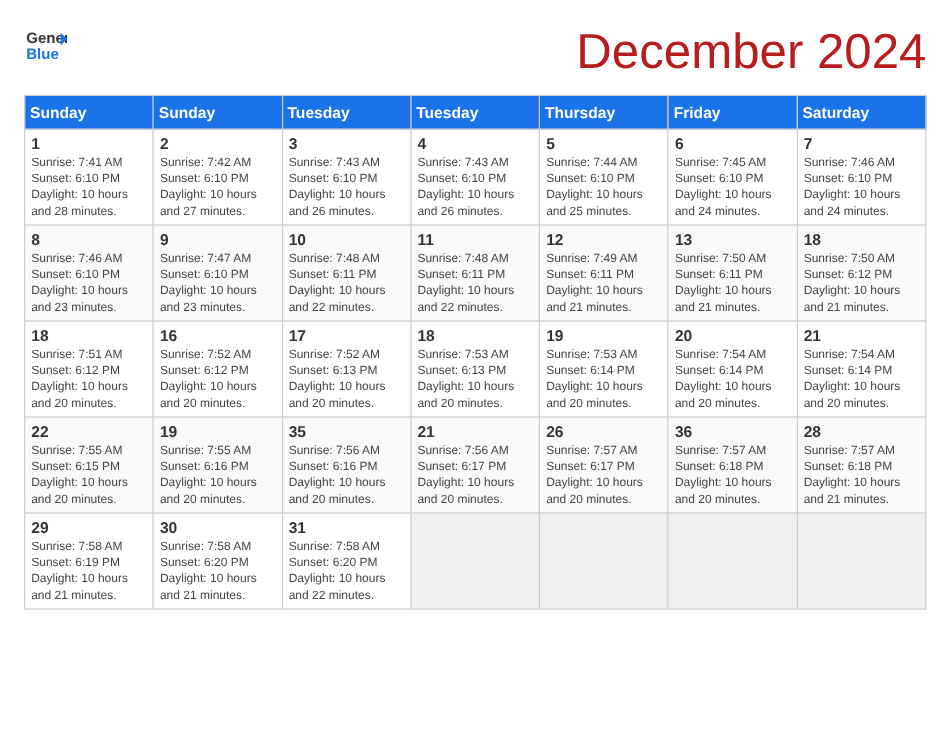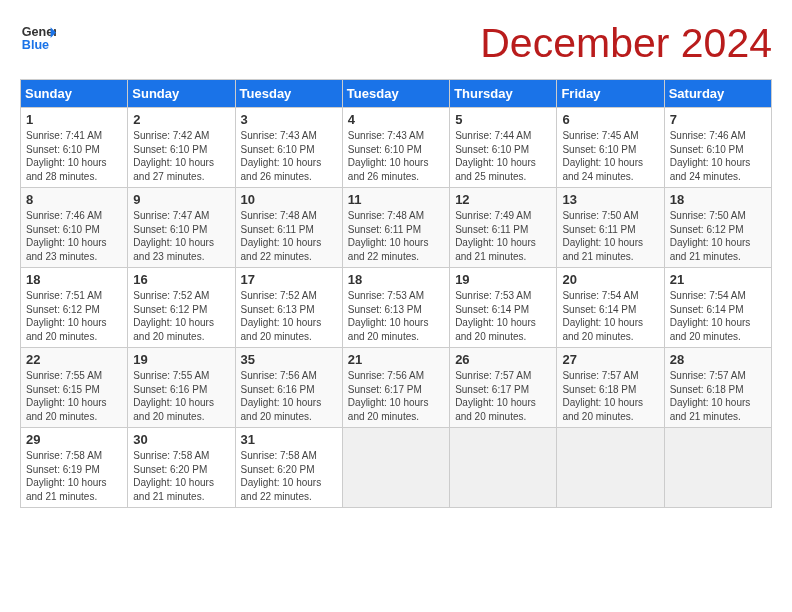--- a/index.html
+++ b/index.html
@@ -214,21 +214,21 @@
       </td>
         <td>
         <span class="day-number">21</span>
         <span class="day-info">Sunrise: 7:56 AM<br>Sunset: 6:17 PM<br>Daylight: 10 hours and 20 minutes.</span>
       </td>
         <td>
         <span class="day-number">26</span>
         <span class="day-info">Sunrise: 7:57 AM<br>Sunset: 6:17 PM<br>Daylight: 10 hours and 20 minutes.</span>
       </td>
         <td>
-        <span class="day-number">27</span>
+        <span class="day-number">36</span>
         <span class="day-info">Sunrise: 7:57 AM<br>Sunset: 6:18 PM<br>Daylight: 10 hours and 20 minutes.</span>
       </td>
         <td>
         <span class="day-number">28</span>
         <span class="day-info">Sunrise: 7:57 AM<br>Sunset: 6:18 PM<br>Daylight: 10 hours and 21 minutes.</span>
       </td>
       </tr>
       <tr>
         <td>
         <span class="day-number">29</span>

